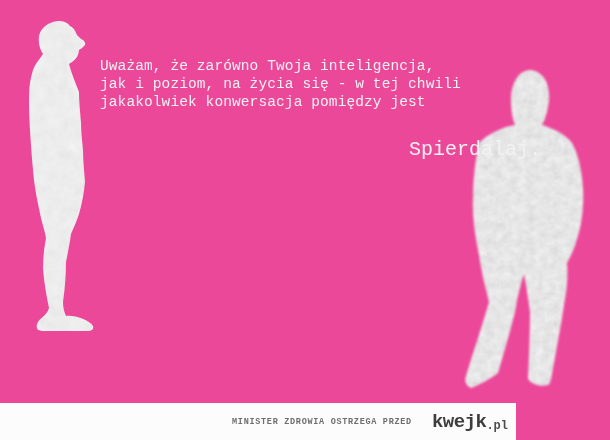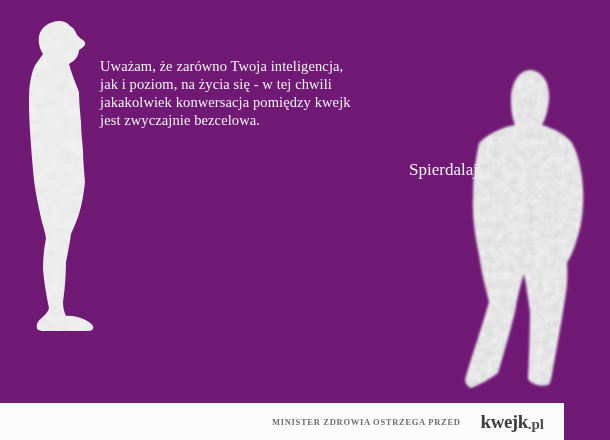--- a/index.html
+++ b/index.html
@@ -1,78 +1,77 @@
 <!DOCTYPE html>
 <html><head>
 <meta charset="utf-8">
 <style>
   * { margin: 0; padding: 0; box-sizing: border-box; }
   html, body { background: #222; }
   .canvas {
     position: relative;
     width: 610px;
     height: 440px;
-    background: #701a75;
+    background: #ec4899;
     overflow: hidden;
-    font-family: Liberation Serif, serif;
+    font-family: Liberation Mono, monospace;
   }
   .figure { position: absolute; }
   .figure-left { left: 25px; top: 18px; width: 72px; height: 316px; }
   .figure-right { left: 460px; top: 64px; width: 130px; height: 330px; }
 
   .speech-left {
     position: absolute;
     left: 100px;
     top: 57px;
     color: #f2f2f2;
     font-size: 14.5px;
     line-height: 18px;
     letter-spacing: 0.1px;
     white-space: nowrap;
   }
   .speech-right {
     position: absolute;
     left: 409px;
     top: 141px;
     color: #f2f2f2;
-    font-size: 17px;
+    font-size: 20px;
     line-height: 18px;
-    margin-top: 20px;
   }
 
   .footer {
     position: absolute;
     left: 0;
     bottom: 0;
-    width: 564px;
+    width: 516px;
     height: 37px;
     background: #fcfcfc;
     display: flex;
     justify-content: flex-end;
     align-items: center;
     gap: 20px;
-    padding-right: 20px;
+    padding-right: 8px;
   }
   .warning {
     color: #6e6e6e;
     font-size: 8.5px;
     font-weight: bold;
     letter-spacing: 0.7px;
     text-transform: uppercase;
   }
   .brand {
     color: #3d3d3d;
     font-size: 19px;
     font-weight: bold;
     letter-spacing: -0.5px;
     display: flex;
     align-items: flex-end;
   }
   .brand .tld {
-    font-size: 15px;
+    font-size: 12px;
     font-weight: bold;
     color: #4d4d4d;
     letter-spacing: 0;
   }
 </style>
 </head>
 <body>
 
 <div class="canvas">
 
@@ -158,22 +157,21 @@
       C13,115 15,98 19,79
       C28,70 43,63 55,61
       C52,54 51,45 51,36
       C51,20 58,6 71,6
       Z"></path>
   </svg>
 
   <div class="speech-left">
     <div>Uważam, że zarówno Twoja inteligencja,</div>
     <div>jak i poziom, na życia się - w tej chwili</div>
-    <div>jakakolwiek konwersacja pomiędzy kwejk</div>
-    <div>jest zwyczajnie bezcelowa.</div>
+    <div>jakakolwiek konwersacja pomiędzy jest</div>
   </div>
 
   <div class="speech-right">Spierdalaj.</div>
 
   <div class="footer">
     <span class="warning">MINISTER ZDROWIA OSTRZEGA PRZED</span>
     <span class="brand">
       <span>kwejk</span>
       <span class="tld">.pl</span>
     </span>

